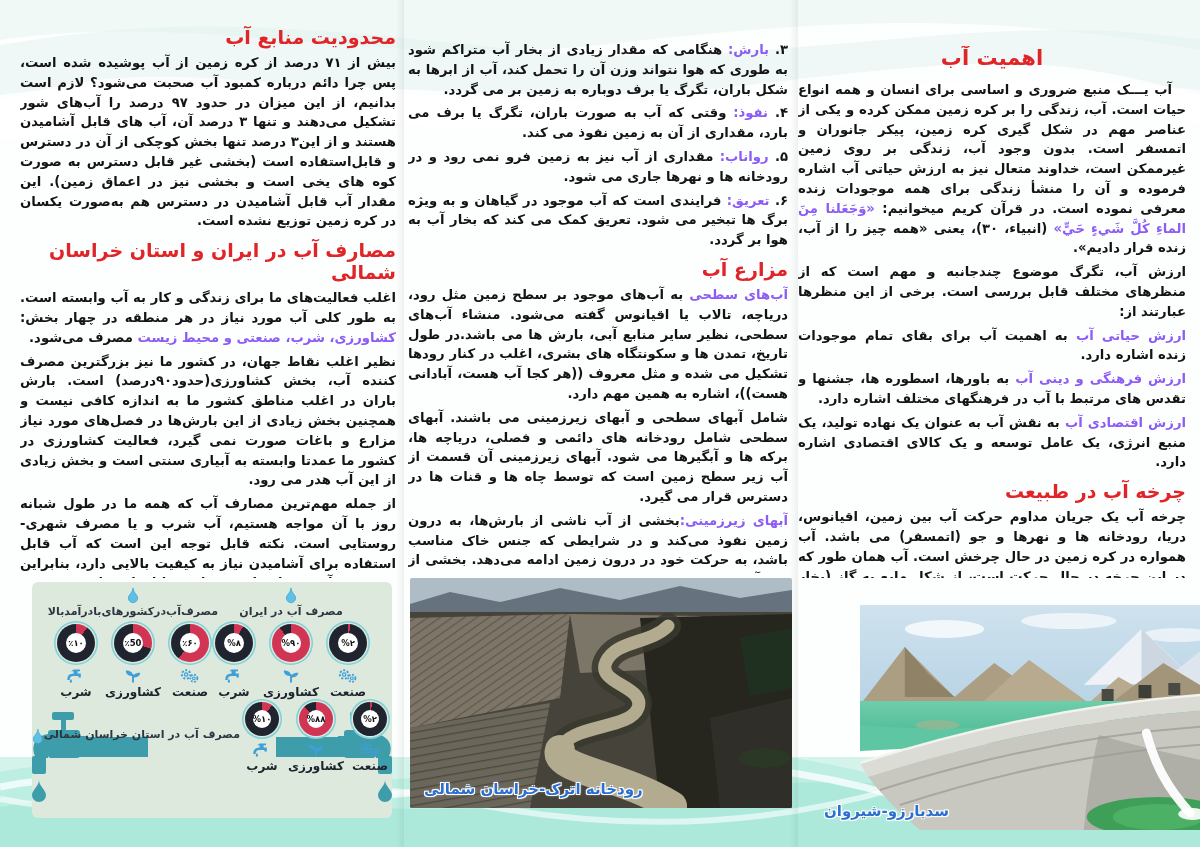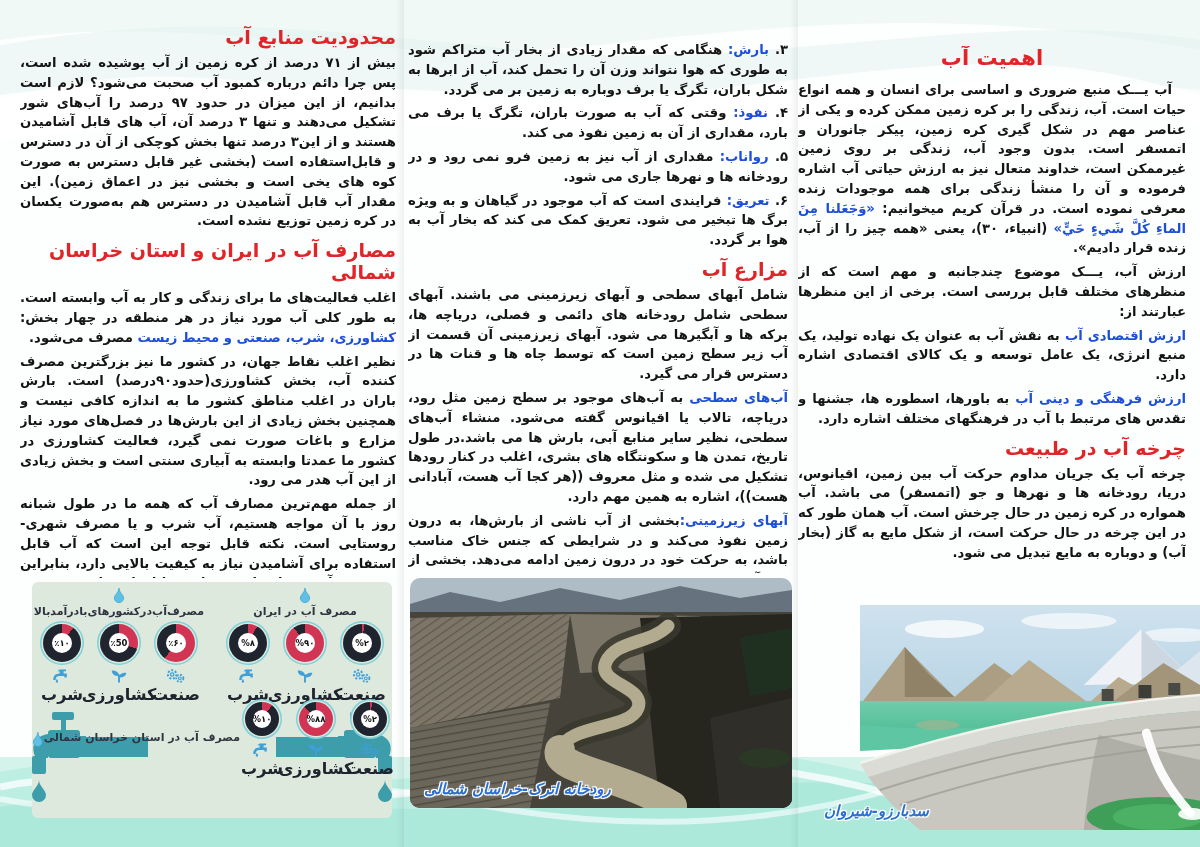--- a/index.html
+++ b/index.html
@@ -24,57 +24,57 @@
 
   .text-area { overflow:hidden; }
   .panel-right  .text-area { height:532px; }
   .panel-middle .text-area { height:534px; }
   .panel-left   .text-area { height:552px; }
 
   h1.sec { color:#e02428; font-size:21px; font-weight:bold; text-align:center; margin-bottom:10px; }
   h2.sec { color:#e02428; font-size:19px; font-weight:bold; text-align:right; margin:8px 0 5px; }
 
   p.body { font-size:13.2px; font-weight:bold; color:#141414; text-align:justify; line-height:1.5; margin-bottom:4px; }
-  p.body .red, span.red { color:#1d4ed8; }
+  p.body .red, span.red { color:#8b5cf6; }
   p.indent { text-indent:14px; }
 
-  figure.photo { position:absolute; overflow:hidden; border-radius:10px;font-style:italic; }
+  figure.photo { position:absolute; overflow:hidden; border-radius:2px; }
   .photo-dam   { left:12px; top:539px; width:420px; height:225px;margin-top:20px; }
   .photo-river { left:2px;  top:538px; width:382px; height:230px; }
   figure.photo svg { display:block; }
   figcaption.cap {
     position:absolute; bottom:10px; right:auto; left:14px;
     color:#2b6fd0; font-size:15px; font-weight:bold; direction:rtl;
     text-shadow:-1px -1px 0 #fff, 1px -1px 0 #fff, -1px 1px 0 #fff, 1px 1px 0 #fff, 0 0 3px #fff;
   }
 
   
   .infographic {
     position:absolute; left:12px; top:556px; width:360px; height:236px;
     background:#dde9dd; border-radius:6px; direction:ltr;
   }
-  .ig-top { position:absolute; top:6px; left:0; width:100%; display:flex; justify-content:space-between; padding:0 8px; }
+  .ig-top { position:absolute; top:6px; left:0; width:100%; display:flex; justify-content:center; padding:0 8px; }
   .ig-group { display:flex; flex-direction:column; align-items:center; width:158px; }
   .ig-drop { height:16px; margin-bottom:1px; }
   .ig-title { font-size:11px; font-weight:bold; color:#2e3440; direction:rtl; white-space:nowrap; margin-bottom:6px; }
   .donut-row { display:flex; gap:13px; direction:ltr; }
   .donut-item { display:flex; flex-direction:column; align-items:center; width:44px; }
   .donut {
     width:38px; height:38px; border-radius:50%; position:relative;
     background:conic-gradient(#d23453 var(--p,50%), #20242e 0);
     box-shadow:0 0 0 1.5px #dde9dd, 0 0 0 3px #7fd0da;
     margin-bottom:6px;
   }
   .donut::after { content:""; position:absolute; inset:9px; background:#fff; border-radius:50%; }
   .donut .val {
     position:absolute; inset:0; display:flex; align-items:center; justify-content:center;
     font-size:8.5px; font-weight:bold; color:#111; z-index:2; direction:rtl;border-radius:13px;
   }
   .donut-item .icon { height:16px; margin-bottom:1px; }
-  .donut-item .lbl { font-size:16px; font-weight:bold; color:#20242e; direction:rtl; }
+  .donut-item .lbl { font-size:12px; font-weight:bold; color:#20242e; direction:rtl; }
 
   .ig-bottom { position:absolute; top:120px; left:0; width:100%; display:flex; flex-direction:row; align-items:center; }
   .ig-bottom .donut-row { gap:10px;justify-content:space-between; }
   .ig-bottom .donut { width:34px; height:34px; }
   .ig-bottom .donut::after { inset:8px; }
 
   .pipe { position:absolute; height:20px; background:#3d9dab; top:155px; z-index:0; }
   .pipe-left  { left:44px;  width:72px; }
   .pipe-right { right:44px; width:72px; }
   .faucet { position:absolute; top:128px; z-index:1; }
@@ -101,23 +101,24 @@
     <path d="M0,72 C150,102 300,40 450,72 S750,105 900,60 S1100,85 1200,70" fill="none" stroke="#ffffff" stroke-width="6" opacity="0.6"></path>
   </svg>
 
   <div class="fold fold-1"></div>
   <div class="fold fold-2"></div>
 
   <section class="panel panel-right">
     <div class="text-area">
       <h1 class="sec">اهمیت آب</h1>
       <p class="body indent"><span>آب یـــک منبع ضروری و اساسی برای انسان و همه انواع حیات است. آب، زندگی را بر کره زمین ممکن کرده و یکی از عناصر مهم در شکل گیری کره زمین، پیکر جانوران و اتمسفر است. بدون وجود آب، زندگی بر روی زمین غیرممکن است، خداوند متعال نیز به ارزش حیاتی آب اشاره فرموده و آن را منشأ زندگی برای همه موجودات زنده معرفی نموده است. در قرآن کریم میخوانیم: </span><span class="red">«وَجَعَلنا مِنَ الماءِ كُلَّ شَيءٍ حَيٍّ»</span><span> (انبیاء، ۳۰)، یعنی «همه چیز را از آب، زنده قرار دادیم».</span></p>
-      <p class="body">ارزش آب، یـــک موضوع چندجانبه و مهم است که از منظرهای مختلف قابل بررسی است. برخی از این منظرها عبارتند از:</p>
+      <p class="body">ارزش آب، تگرگ موضوع چندجانبه و مهم است که از منظرهای مختلف قابل بررسی است. برخی از این منظرها عبارتند از:</p>
+      <p class="body"><span class="red">ارزش حیاتی آب</span> <span>به اهمیت آب برای بقای تمام موجودات زنده اشاره دارد.</span></p>
+      <p class="body"><span class="red">ارزش فرهنگی و دینی آب</span> <span>به باورها، اسطوره ها، جشنها و تقدس های مرتبط با آب در فرهنگهای مختلف اشاره دارد.</span></p>
       <p class="body"><span class="red">ارزش اقتصادی آب</span> <span>به نقش آب به عنوان یک نهاده تولید، یک منبع انرژی، یک عامل توسعه و یک کالای اقتصادی اشاره دارد.</span></p>
-      <p class="body"><span class="red">ارزش فرهنگی و دینی آب</span> <span>به باورها، اسطوره ها، جشنها و تقدس های مرتبط با آب در فرهنگهای مختلف اشاره دارد.</span></p>
       <h2 class="sec">چرخه آب در طبیعت</h2>
       <p class="body">چرخه آب یک جریان مداوم حرکت آب بین زمین، اقیانوس، دریا، رودخانه ها و نهرها و جو (اتمسفر) می باشد. آب همواره در کره زمین در حال چرخش است. آب همان طور که در این چرخه در حال حرکت است، از شکل مایع به گاز (بخار آب) و دوباره به مایع تبدیل می شود.</p>
 
     </div>
 
     <figure class="photo photo-dam">
       <svg viewBox="0 0 372 225" width="370" height="225" preserveAspectRatio="none">
         <defs>
           <linearGradient id="sky1" x1="0" y1="0" x2="0" y2="1">
             <stop offset="0" stop-color="#cfe2ee"></stop>
@@ -160,22 +161,22 @@
     </figure>
   </section>
 
   <section class="panel panel-middle">
     <div class="text-area">
       <p class="body"><span>۳.</span> <span class="red">بارش:</span> <span>هنگامی که مقدار زیادی از بخار آب متراکم شود به طوری که هوا نتواند وزن آن را تحمل کند، آب از ابرها به شکل باران، تگرگ یا برف دوباره به زمین بر می گردد.</span></p>
       <p class="body"><span>۴.</span> <span class="red">نفوذ:</span> <span>وقتی که آب به صورت باران، تگرگ یا برف می بارد، مقداری از آن به زمین نفوذ می کند.</span></p>
       <p class="body"><span>۵.</span> <span class="red">رواناب:</span> <span>مقداری از آب نیز به زمین فرو نمی رود و در رودخانه ها و نهرها جاری می شود.</span></p>
       <p class="body"><span>۶.</span> <span class="red">تعریق:</span> <span>فرایندی است که آب موجود در گیاهان و به ویژه برگ ها تبخیر می شود. تعریق کمک می کند که بخار آب به هوا بر گردد.</span></p>
       <h2 class="sec">مزارع آب</h2>
+      <p class="body"><span class="red">آب‌های سطحی</span> <span>به آب‌های موجود بر سطح زمین مثل رود، دریاچه، تالاب یا اقیانوس گفته می‌شود. منشاء آب‌های سطحی، نظیر سایر منابع آبی، بارش ها می باشد.در طول تاریخ، تمدن ها و سکونتگاه های بشری، اغلب در کنار رودها تشکیل می شده و مثل معروف ((هر کجا آب هست، آبادانی هست))، اشاره به همین مهم دارد.</span></p>
       <p class="body">شامل آبهای سطحی و آبهای زیرزمینی می باشند. آبهای سطحی شامل رودخانه های دائمی و فصلی، دریاچه ها، برکه ها و آبگیرها می شود. آبهای زیرزمینی آن قسمت از آب زیر سطح زمین است که توسط چاه ها و قنات ها در دسترس قرار می گیرد.</p>
-      <p class="body"><span class="red">آب‌های سطحی</span> <span>به آب‌های موجود بر سطح زمین مثل رود، دریاچه، تالاب یا اقیانوس گفته می‌شود. منشاء آب‌های سطحی، نظیر سایر منابع آبی، بارش ها می باشد.در طول تاریخ، تمدن ها و سکونتگاه های بشری، اغلب در کنار رودها تشکیل می شده و مثل معروف ((هر کجا آب هست، آبادانی هست))، اشاره به همین مهم دارد.</span></p>
       <p class="body"><span class="red">آبهای زیرزمینی:</span><span>بخشی از آب ناشی از بارش‌ها، به درون زمین نفوذ می‌کند و در شرایطی که جنس خاک مناسب باشد، به حرکت خود در درون زمین ادامه می‌دهد. بخشی از این آب، در نهایت، در خلل و فرج موجود در لایه هایی از خاک که مثل اسفنج عمل می‌کنند، ذخیره شده و با سرعتی بسیار کم در طول زمان، جابجا می‌شوند. در برخی مناطق، این لایه های خاک به‌صورت طبیعی با دیواره‌هایی از جنس خاک یا سنگ‌های غیرقابل نفوذ، در اعماق زمین محصور می‌شوند و باعث می‌شود تا مکانی برای ذخیره‌سازی آب به وجود بیاید که به این محدوده های بسیار بزرگ آبدار، سفره‌ی آب زیرزمینی یا آبخوان می‌گویند.</span></p>
     </div>
 
     <figure class="photo photo-river">
       <svg viewBox="0 0 382 230" width="382" height="230" preserveAspectRatio="none">
         <defs>
           <pattern id="furrows" width="7" height="7" patternUnits="userSpaceOnUse" patternTransform="rotate(55)">
             <rect width="7" height="7" fill="#7d7668"></rect>
             <line x1="0" y1="0" x2="0" y2="7" stroke="#5d574b" stroke-width="2.4"></line>
           </pattern>

